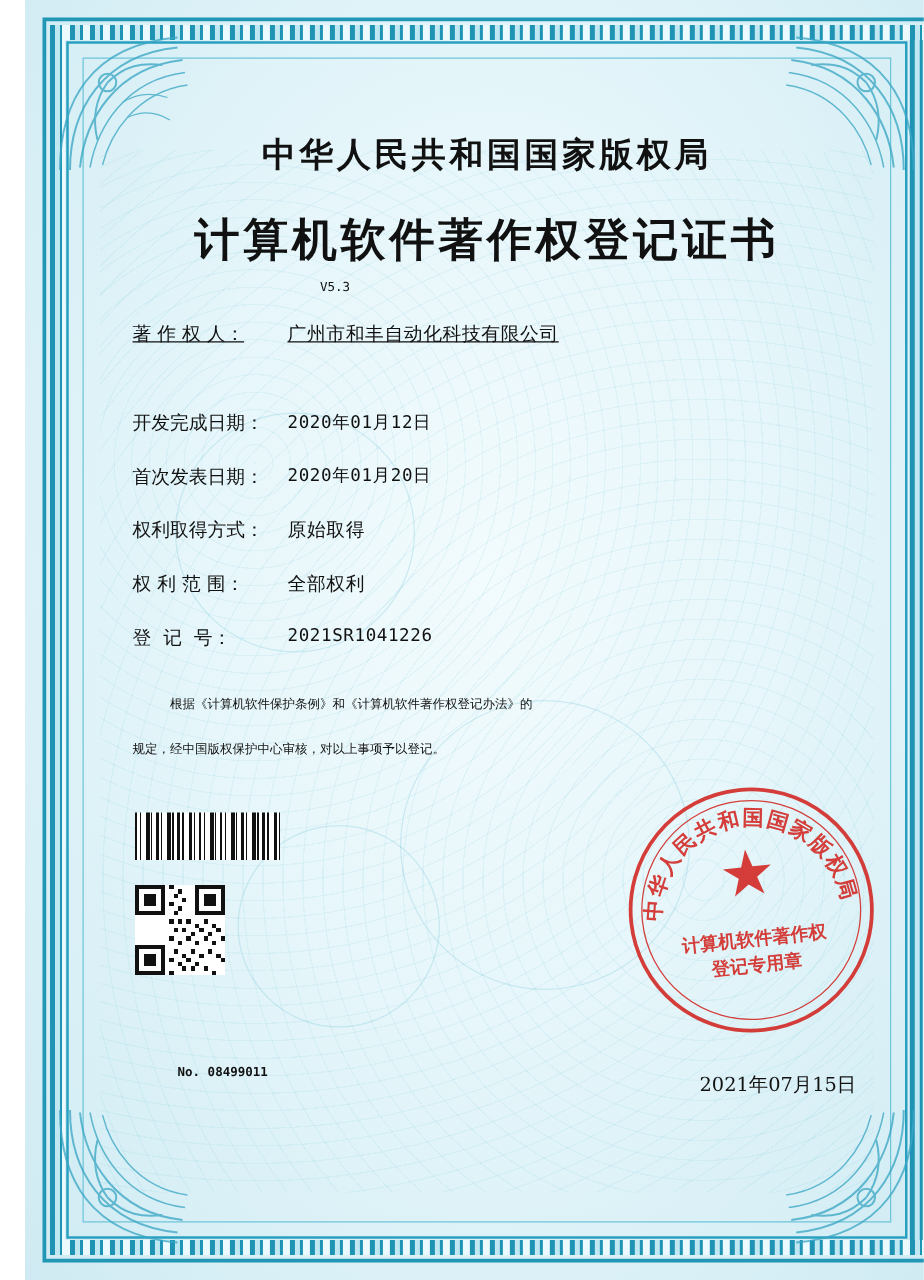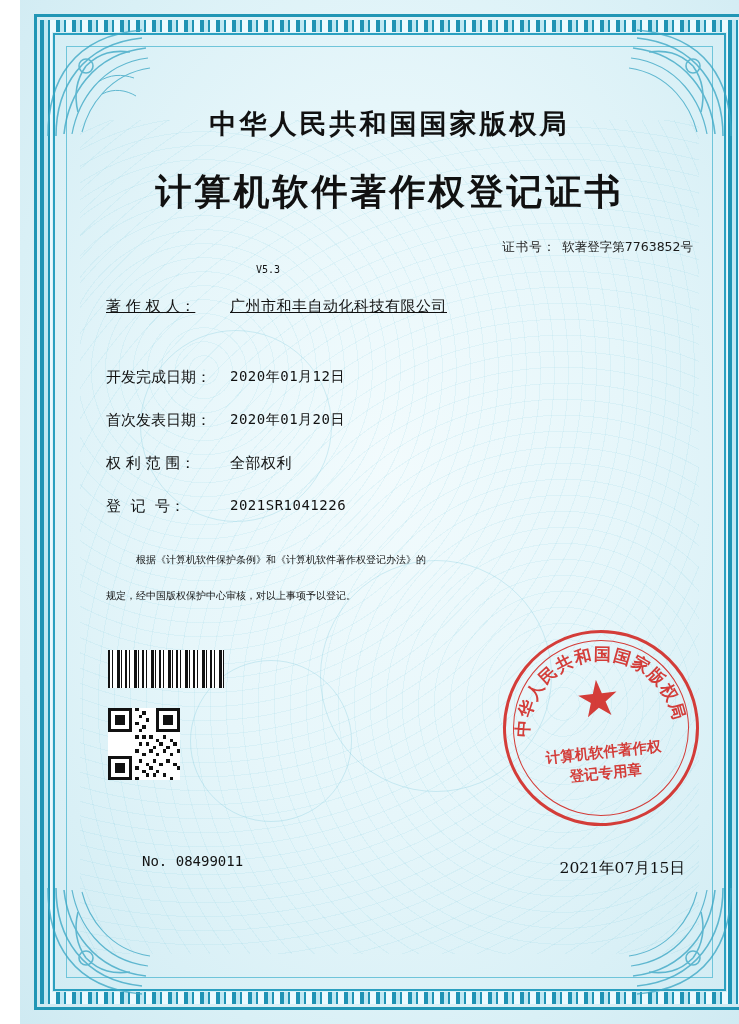--- a/index.html
+++ b/index.html
@@ -154,22 +154,23 @@
   }
   .qr{
     position:absolute;left:88px;top:708px;
     width:72px;height:72px;
     background:#fff;
   }
   .qr svg{display:block;}
   .serial{
     position:absolute;left:62px;top:795px;
     font-family:"DejaVu Sans Mono", monospace;
-    font-size:14px;color:#111;
+    font-size:10px;color:#111;
     white-space:nowrap;
+    font-weight:bold;
   }
   .date{
     position:absolute;right:14px;top:800px;
     font-family:"DejaVu Serif", serif;
     font-size:15.5px;color:#111;
   }
 
   
   .seal{
     position:absolute;right:60px;top:630px;
@@ -275,43 +276,44 @@
   <div class="guilloche"></div>
   <div class="wm-ring" style="left:120px;top:330px;width:190px;height:190px;"></div>
   <div class="wm-ring" style="left:300px;top:560px;width:230px;height:230px;"></div>
   <div class="wm-ring" style="left:170px;top:660px;width:160px;height:160px;"></div>
 
   <div class="content">
 
     <div class="title1">中华人民共和国国家版权局</div>
     <div class="title2">计算机软件著作权登记证书</div>
 
-    <div class="certno">
-      <span class="lbl">证书号：</span><span class="val">软著登字第7763852号</span>
-    </div>
 
     <div class="rows">
 
       <div class="ver">V5.3</div>
 
       <div class="row" style="margin-bottom:52px;text-decoration:underline;">
         <span class="lbl">著 作 权 人：</span>
         <span class="val">广州市和丰自动化科技有限公司</span>
       </div>
 
       <div class="row" style="margin-bottom:24px;">
         <span class="lbl">开发完成日期：</span>
         <span class="val mono">2020年01月12日</span>
       </div>
 
       <div class="row" style="margin-bottom:24px;">
         <span class="lbl">首次发表日期：</span>
         <span class="val mono">2020年01月20日</span>
       </div>
 
+      <div class="row" style="margin-bottom:24px;">
+        <span class="lbl">权利取得方式：</span>
+        <span class="val">原始取得</span>
+      </div>
 
       <div class="row" style="margin-bottom:24px;">
         <span class="lbl">权 利 范 围：</span>
         <span class="val">全部权利</span>
       </div>
 
       <div class="row">
         <span class="lbl">登  记  号：</span>
         <span class="val mono">2021SR1041226</span>
       </div>

